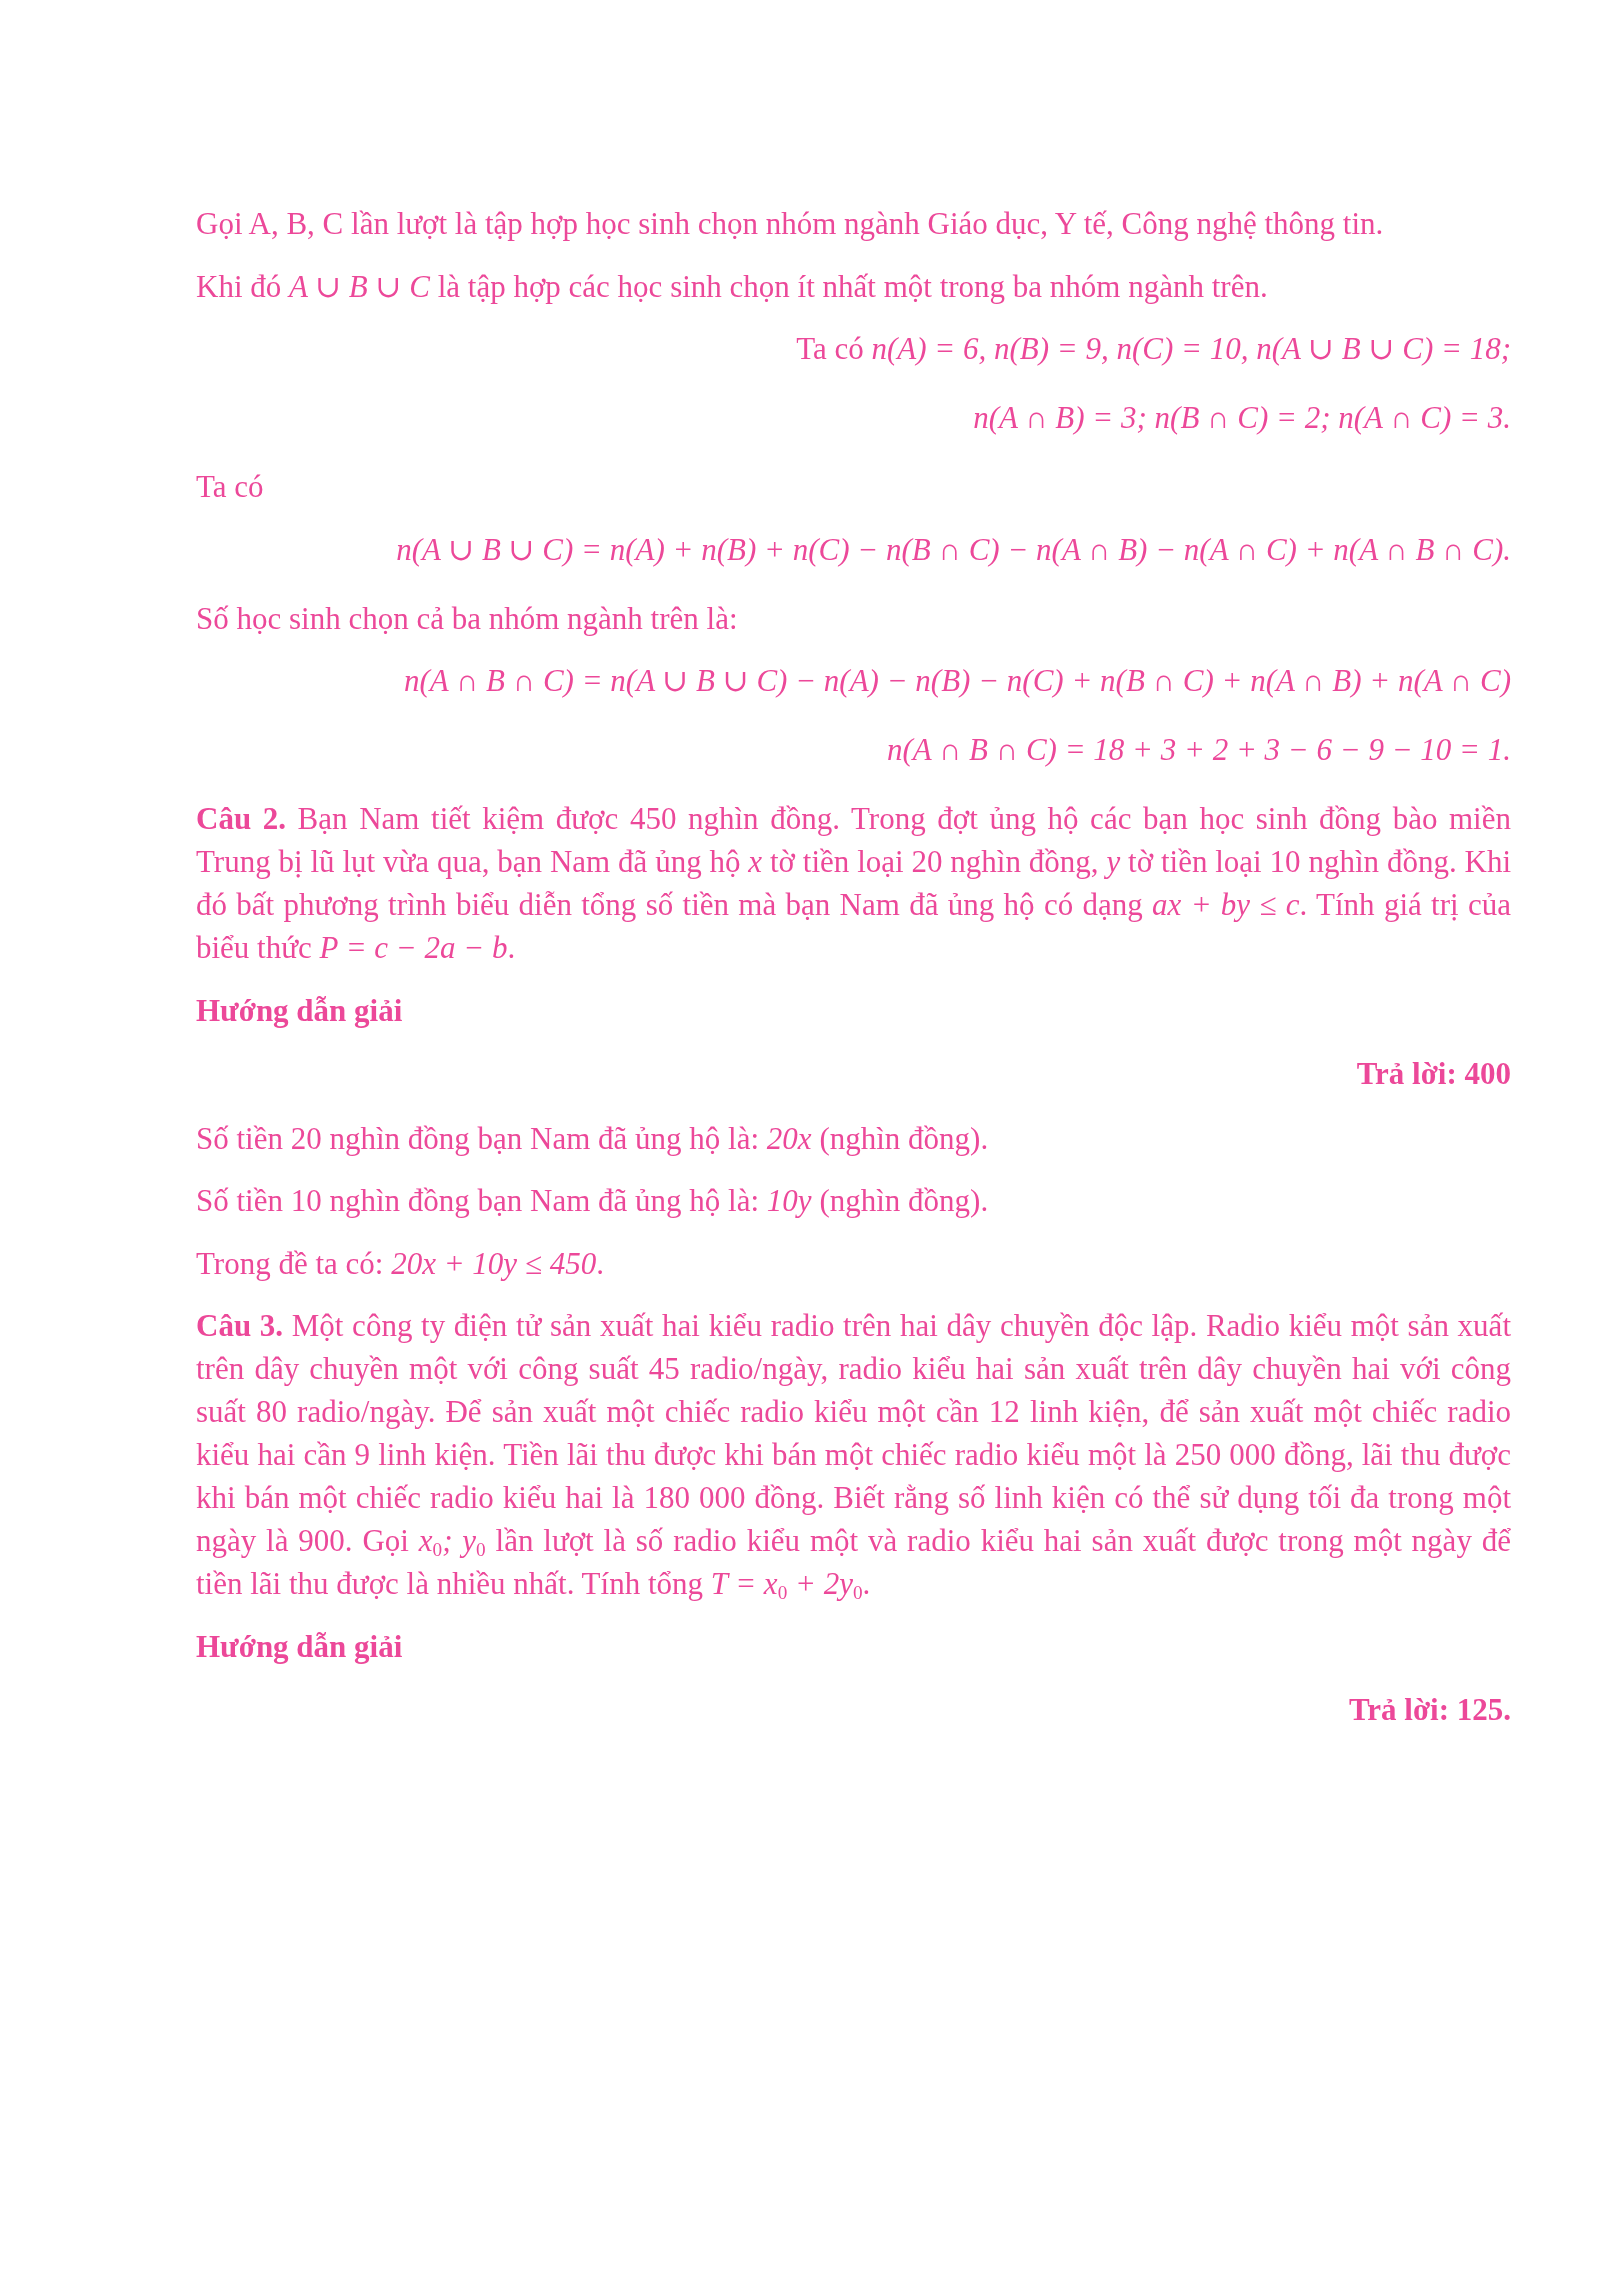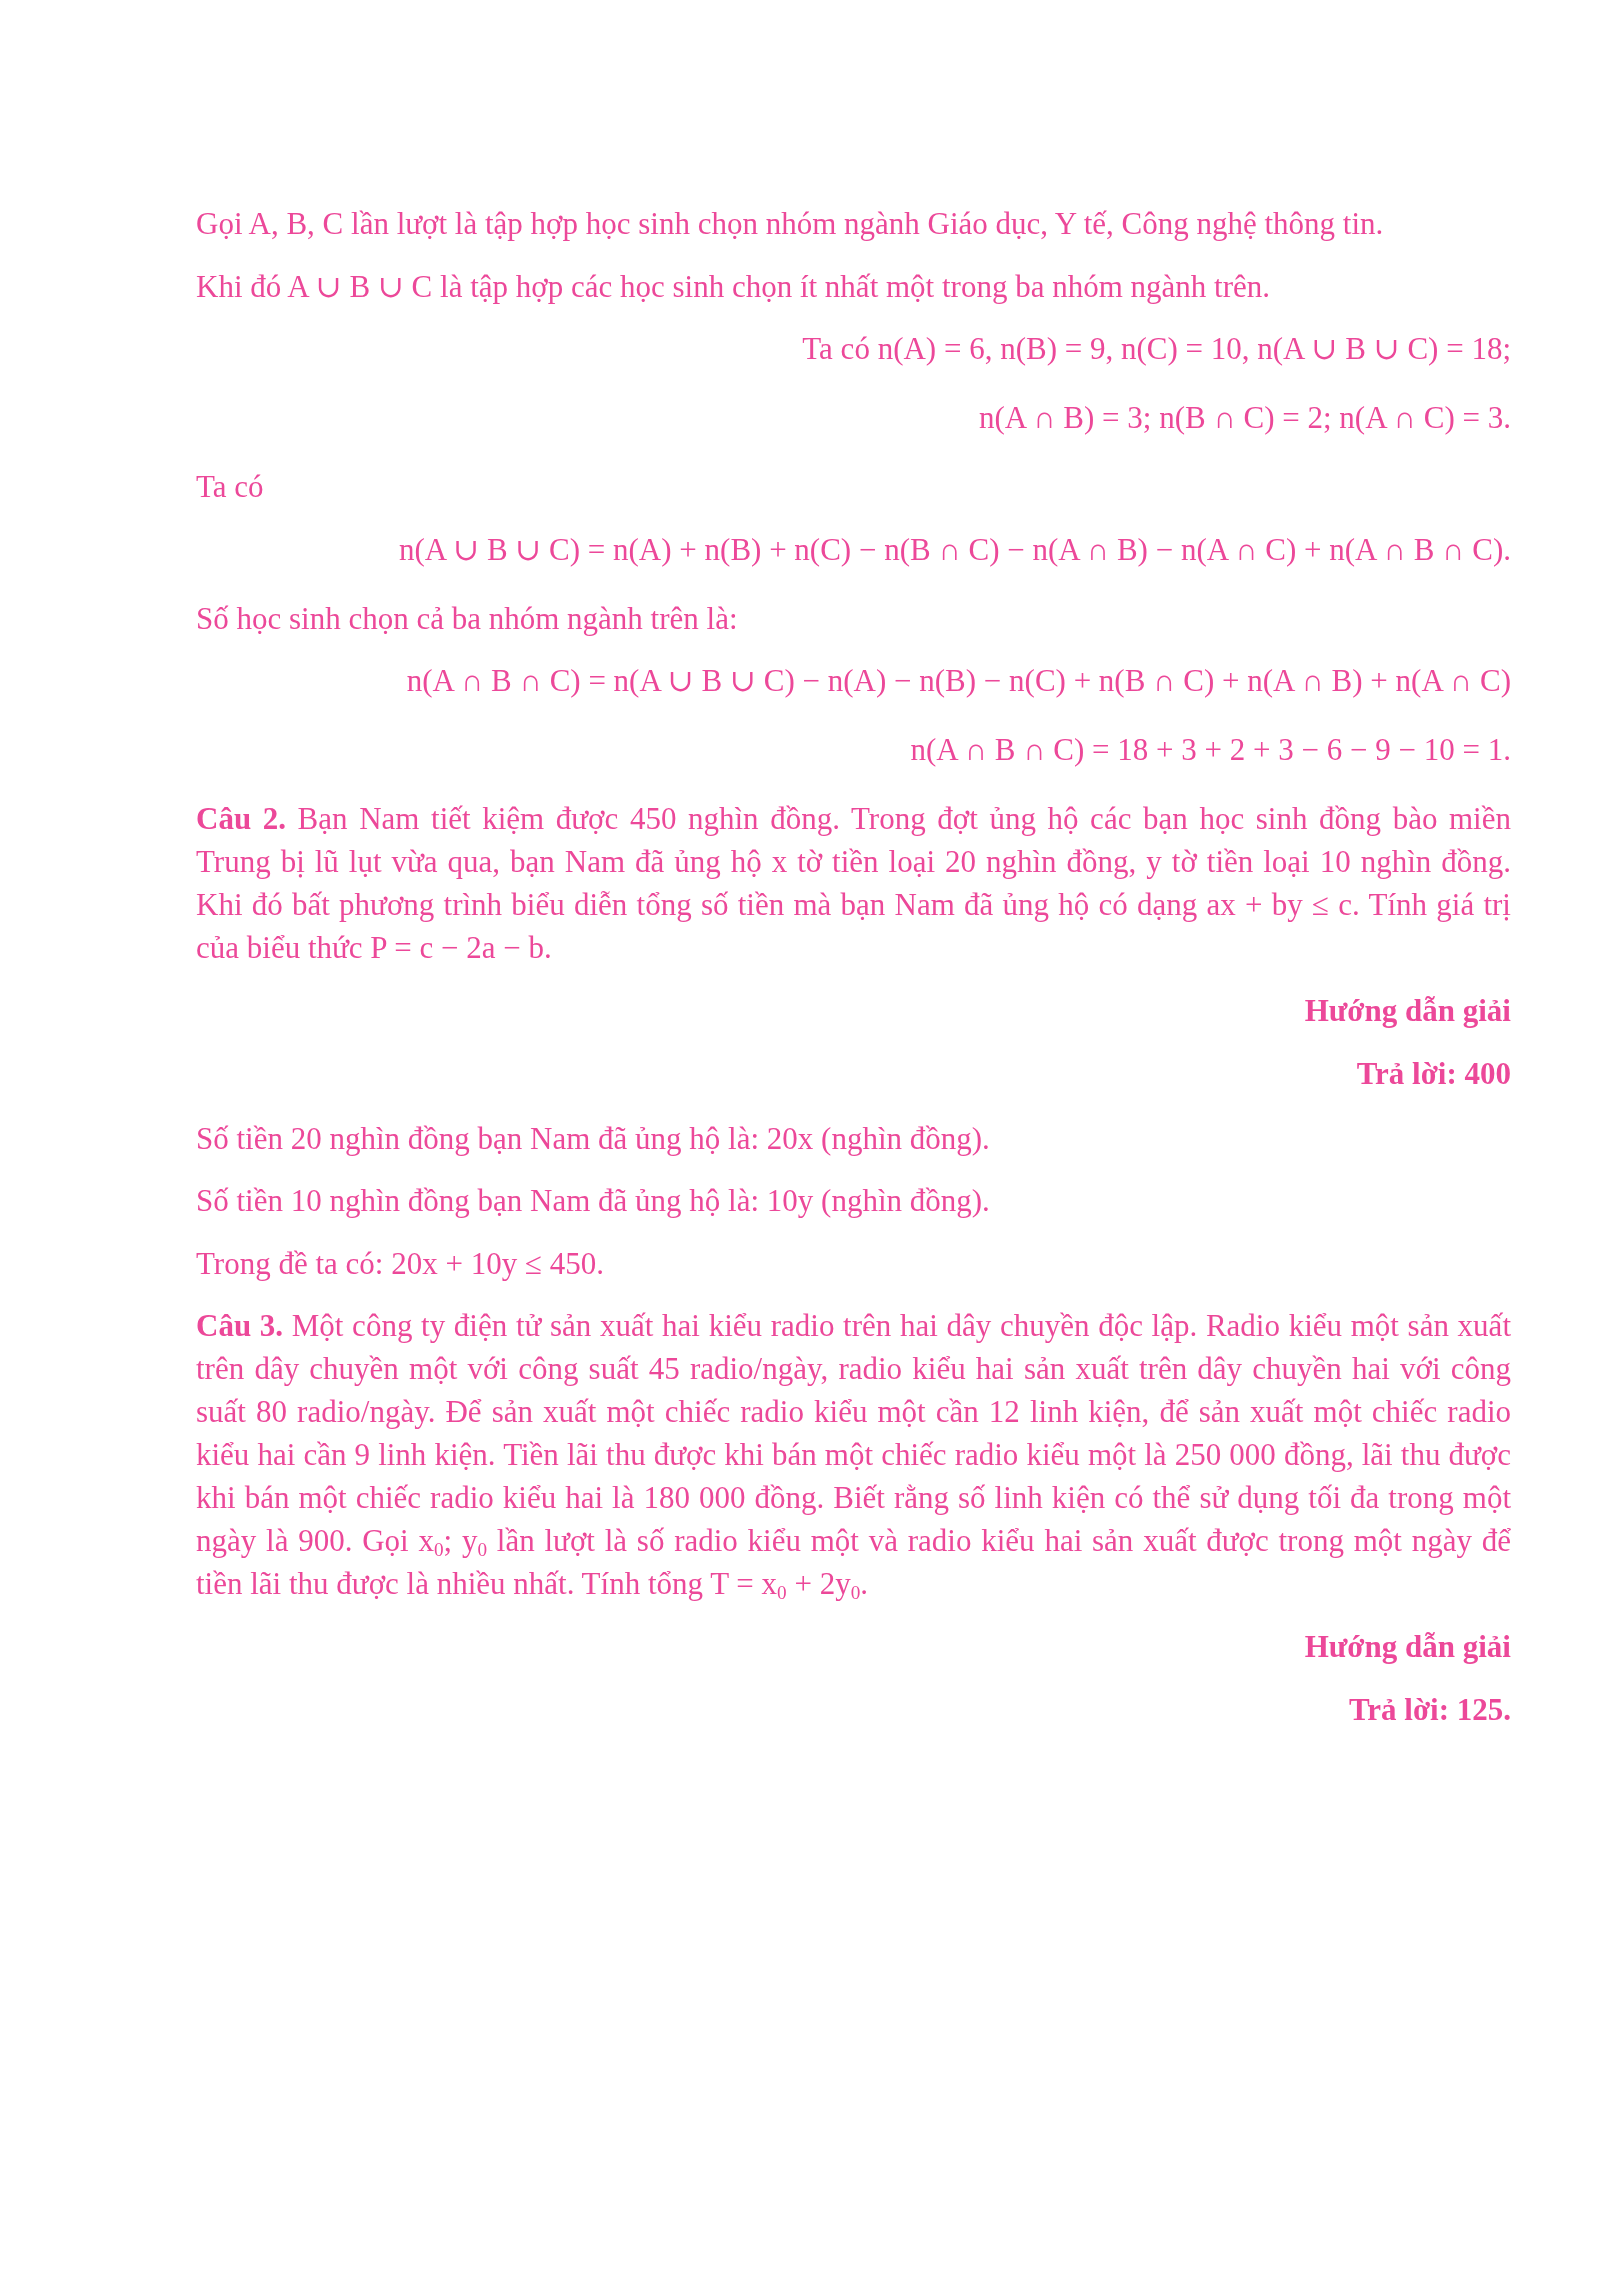--- a/index.html
+++ b/index.html
@@ -16,25 +16,25 @@
     padding: 202px 112px 0 196px;
     font-family: "Liberation Serif", "DejaVu Serif", serif;
     font-size: 31px;
     line-height: 43px;
     color: #ec4899;
     overflow: hidden;
   }
   .para { margin: 0 0 19.6px 0; }
   .p-body { text-align: justify; }
   .p-formula { margin: 10.5px 0 26px 0; text-align: right; }
-  .p-heading { text-align: right; font-weight: bold; margin: 18.3px 0 19.6px 0; }
+  .p-heading { text-align: left; font-weight: bold; margin: 18.3px 0 19.6px 0; }
   .p-answer { font-weight: bold; margin: 0 0 22px 0; text-align: right; }
   .run-n { font-style: normal; font-weight: inherit; }
   .run-b { font-weight: bold; font-style: normal; }
-  .run-i { }
+  .run-i { font-style: italic; }
   .run-sub {
     font-style: normal;
     font-size: 0.62em;
     vertical-align: -0.28em;
     line-height: 0;
   }
 </style>
 </head>
 <body>
 

